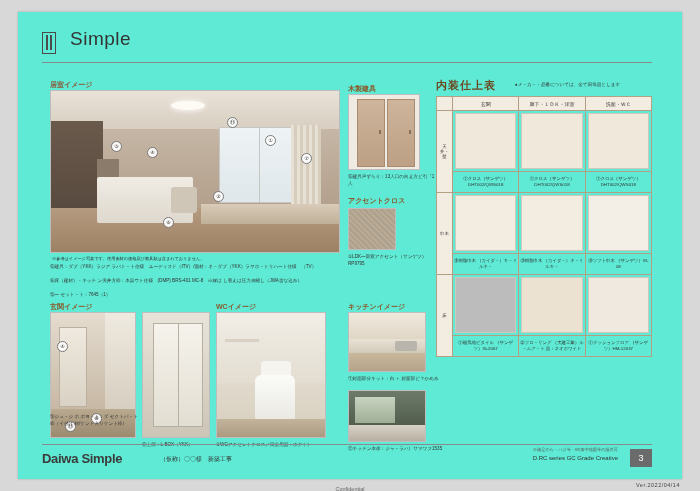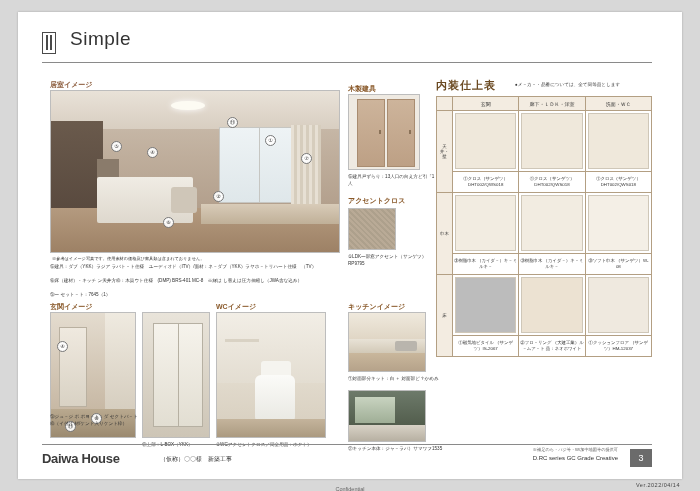--- a/index.html
+++ b/index.html
@@ -12,21 +12,21 @@
     height: 491px;
     font-family: "Liberation Sans", sans-serif;
     overflow: hidden;
   }
   .page {
     position: absolute;
     left: 18px;
     top: 12px;
     width: 664px;
     height: 467px;
-    background: #ffffff;
+    background: #5eead4;
     box-shadow: 0 0 2px rgba(0,0,0,0.25);
   }
   
   .header {
     position: absolute;
     left: 24px;
     top: 18px;
     width: 610px;
     height: 32px;
     border-bottom: 1px solid #8a8a8a;
@@ -502,21 +502,21 @@
       <td class="meta-cell">②フロ－リング
 （大建工業）ル－ムア－ト
 品：ネオホワイト</td>
       <td class="meta-cell">①クッションフロア
 （サンゲツ）HM-12037</td>
     </tr>
   </tbody>
     </table>
 
   <div class="footer">
-    <div class="logo">Daiwa House</div>
+    <div class="logo">Daiwa Simple</div>
     <div class="footer-proj">（仮称）〇〇様　新築工事</div>
     <div class="footer-apx">※補足のら・パジ等・W/加中地図等の提供可</div>
     <div class="footer-series">D.RC series  GC Grade Creative</div>
     <div class="footer-page">3</div>
   </div>
 
   <div class="confidential">Confidential</div>
 </div>
 
 <div class="ver">Ver.2022/04/14</div>

